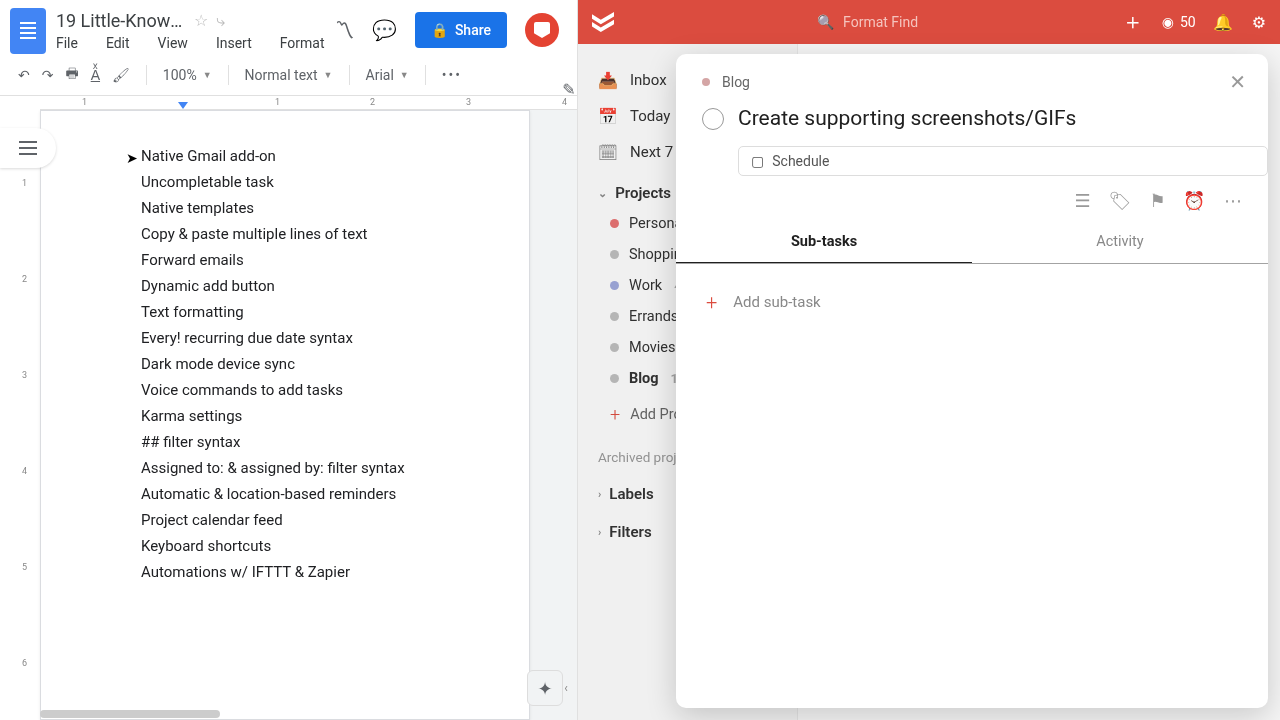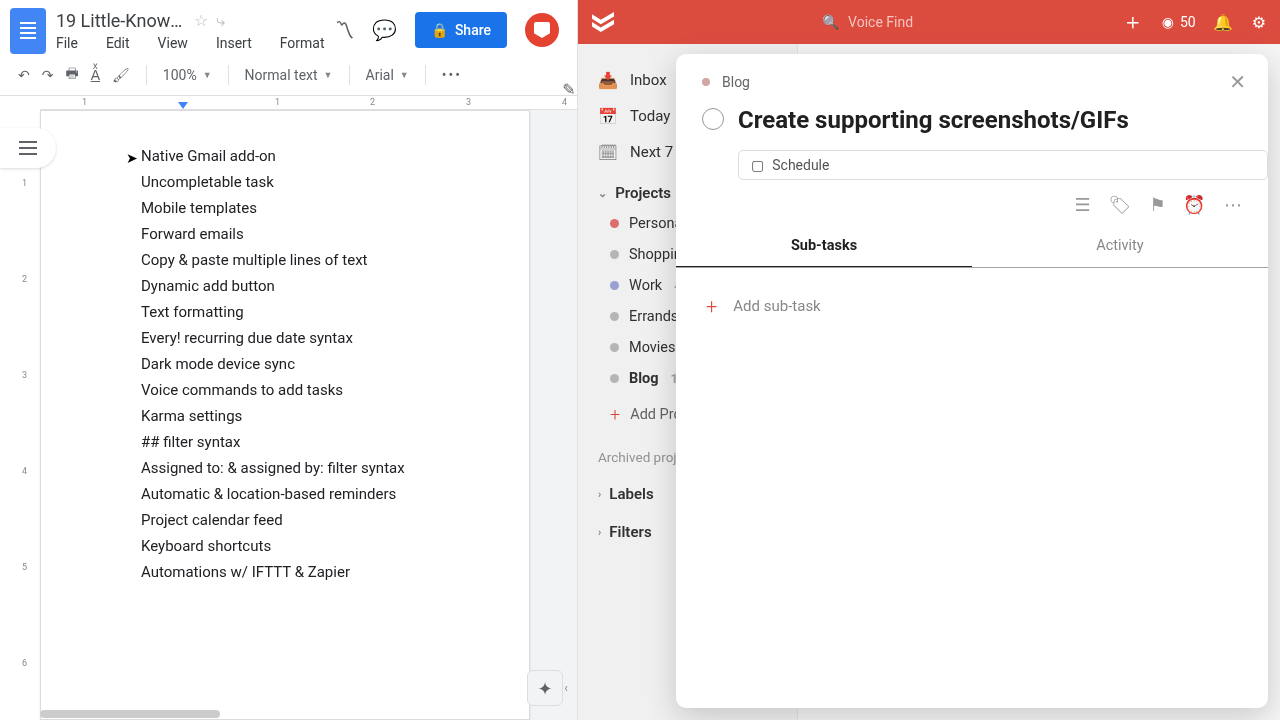--- a/index.html
+++ b/index.html
@@ -62,21 +62,21 @@
 .td-add-proj .plus{color:#db4c3f;font-size:18px;font-weight:300}
 .td-archived{color:#999;font-size:13.5px;padding:14px 6px 6px 6px}
 
 .td-panel{position:absolute;left:98px;right:12px;top:54px;bottom:12px;background:#fff;border-radius:10px;box-shadow:0 8px 30px rgba(0,0,0,.18);padding:16px 0 0 0;z-index:10;display:flex;flex-direction:column}
 .td-overlay{position:absolute;inset:44px 0 0 0;background:rgba(0,0,0,.04);z-index:5}
 .td-panel-head{display:flex;align-items:center;padding:0 22px 8px 26px;gap:12px;font-size:14px;color:#666}
 .td-bread-dot{width:8px;height:8px;border-radius:50%;background:#d4a5a5}
 .td-close{margin-left:auto;color:#999;font-size:20px;cursor:pointer;font-weight:300}
 .td-task-row{display:flex;align-items:flex-start;gap:14px;padding:4px 26px 10px 26px}
 .td-check{width:22px;height:22px;border:1.5px solid #999;border-radius:50%;margin-top:2px;flex-shrink:0}
-.td-task-title{font-size:24px;color:#202020;font-weight:700}
+.td-task-title{font-size:21px;color:#202020;font-weight:400}
 .td-schedule{margin:6px 0 14px 62px;display:inline-flex;align-items:center;gap:8px;border:1px solid #ddd;border-radius:5px;padding:6px 12px;font-size:14px;color:#555;cursor:pointer}
 .td-actions{display:flex;gap:18px;justify-content:flex-end;padding:0 26px 8px;color:#999;font-size:18px}
 .td-tabs{display:flex;border-bottom:1px solid #a3a3a3;margin:4px 0 0 0}
 .td-tab{flex:1;text-align:center;padding:10px 0 12px;font-size:14.5px;color:#888;cursor:pointer}
 .td-tab.active{font-weight:700;color:#202020;border-bottom:1.5px solid #202020}
 .td-subtasks{padding:20px 26px}
 .td-add-sub{display:flex;align-items:center;gap:16px;color:#888;font-size:15px;cursor:pointer;padding:6px 4px}
 .td-add-sub .plus{color:#db4c3f;font-size:20px;font-weight:300}
 </style>
 </head>
@@ -157,23 +157,23 @@
       <span style="top:164px">2</span>
       <span style="top:260px">3</span>
       <span style="top:356px">4</span>
       <span style="top:452px">5</span>
       <span style="top:548px">6</span>
     </div>
     <div class="gd-page">
       <span class="gd-cursor">➤</span>
       <div>Native Gmail add-on</div>
       <div>Uncompletable task</div>
-      <div>Mobile templates</div>
+      <div>Native templates</div>
+      <div>Copy &amp; paste multiple lines of text</div>
       <div>Forward emails</div>
-      <div>Copy &amp; paste multiple lines of text</div>
       <div>Dynamic add button</div>
       <div>Text formatting</div>
       <div>Every! recurring due date syntax</div>
       <div>Dark mode device sync</div>
       <div>Voice commands to add tasks</div>
       <div>Karma settings</div>
       <div>## filter syntax</div>
       <div>Assigned to: &amp; assigned by: filter syntax</div>
       <div>Automatic &amp; location-based reminders</div>
       <div>Project calendar feed</div>
@@ -184,21 +184,21 @@
     <div class="gd-collapse">‹</div>
     <div class="gd-scroll"></div>
   </div>
 </div>
 
 <div class="todoist">
   <div class="td-top">
     <div class="td-logo"></div>
     <div class="td-search">
       <span>🔍</span>
-      <span>Voice Find</span>
+      <span>Format Find</span>
     </div>
     <div class="td-top-right">
       <span style="font-size:22px;font-weight:300">＋</span>
       <div class="td-karma">
         <span>◉</span>
         <span>50</span>
       </div>
       <span>🔔</span>
       <span>⚙</span>
     </div>

